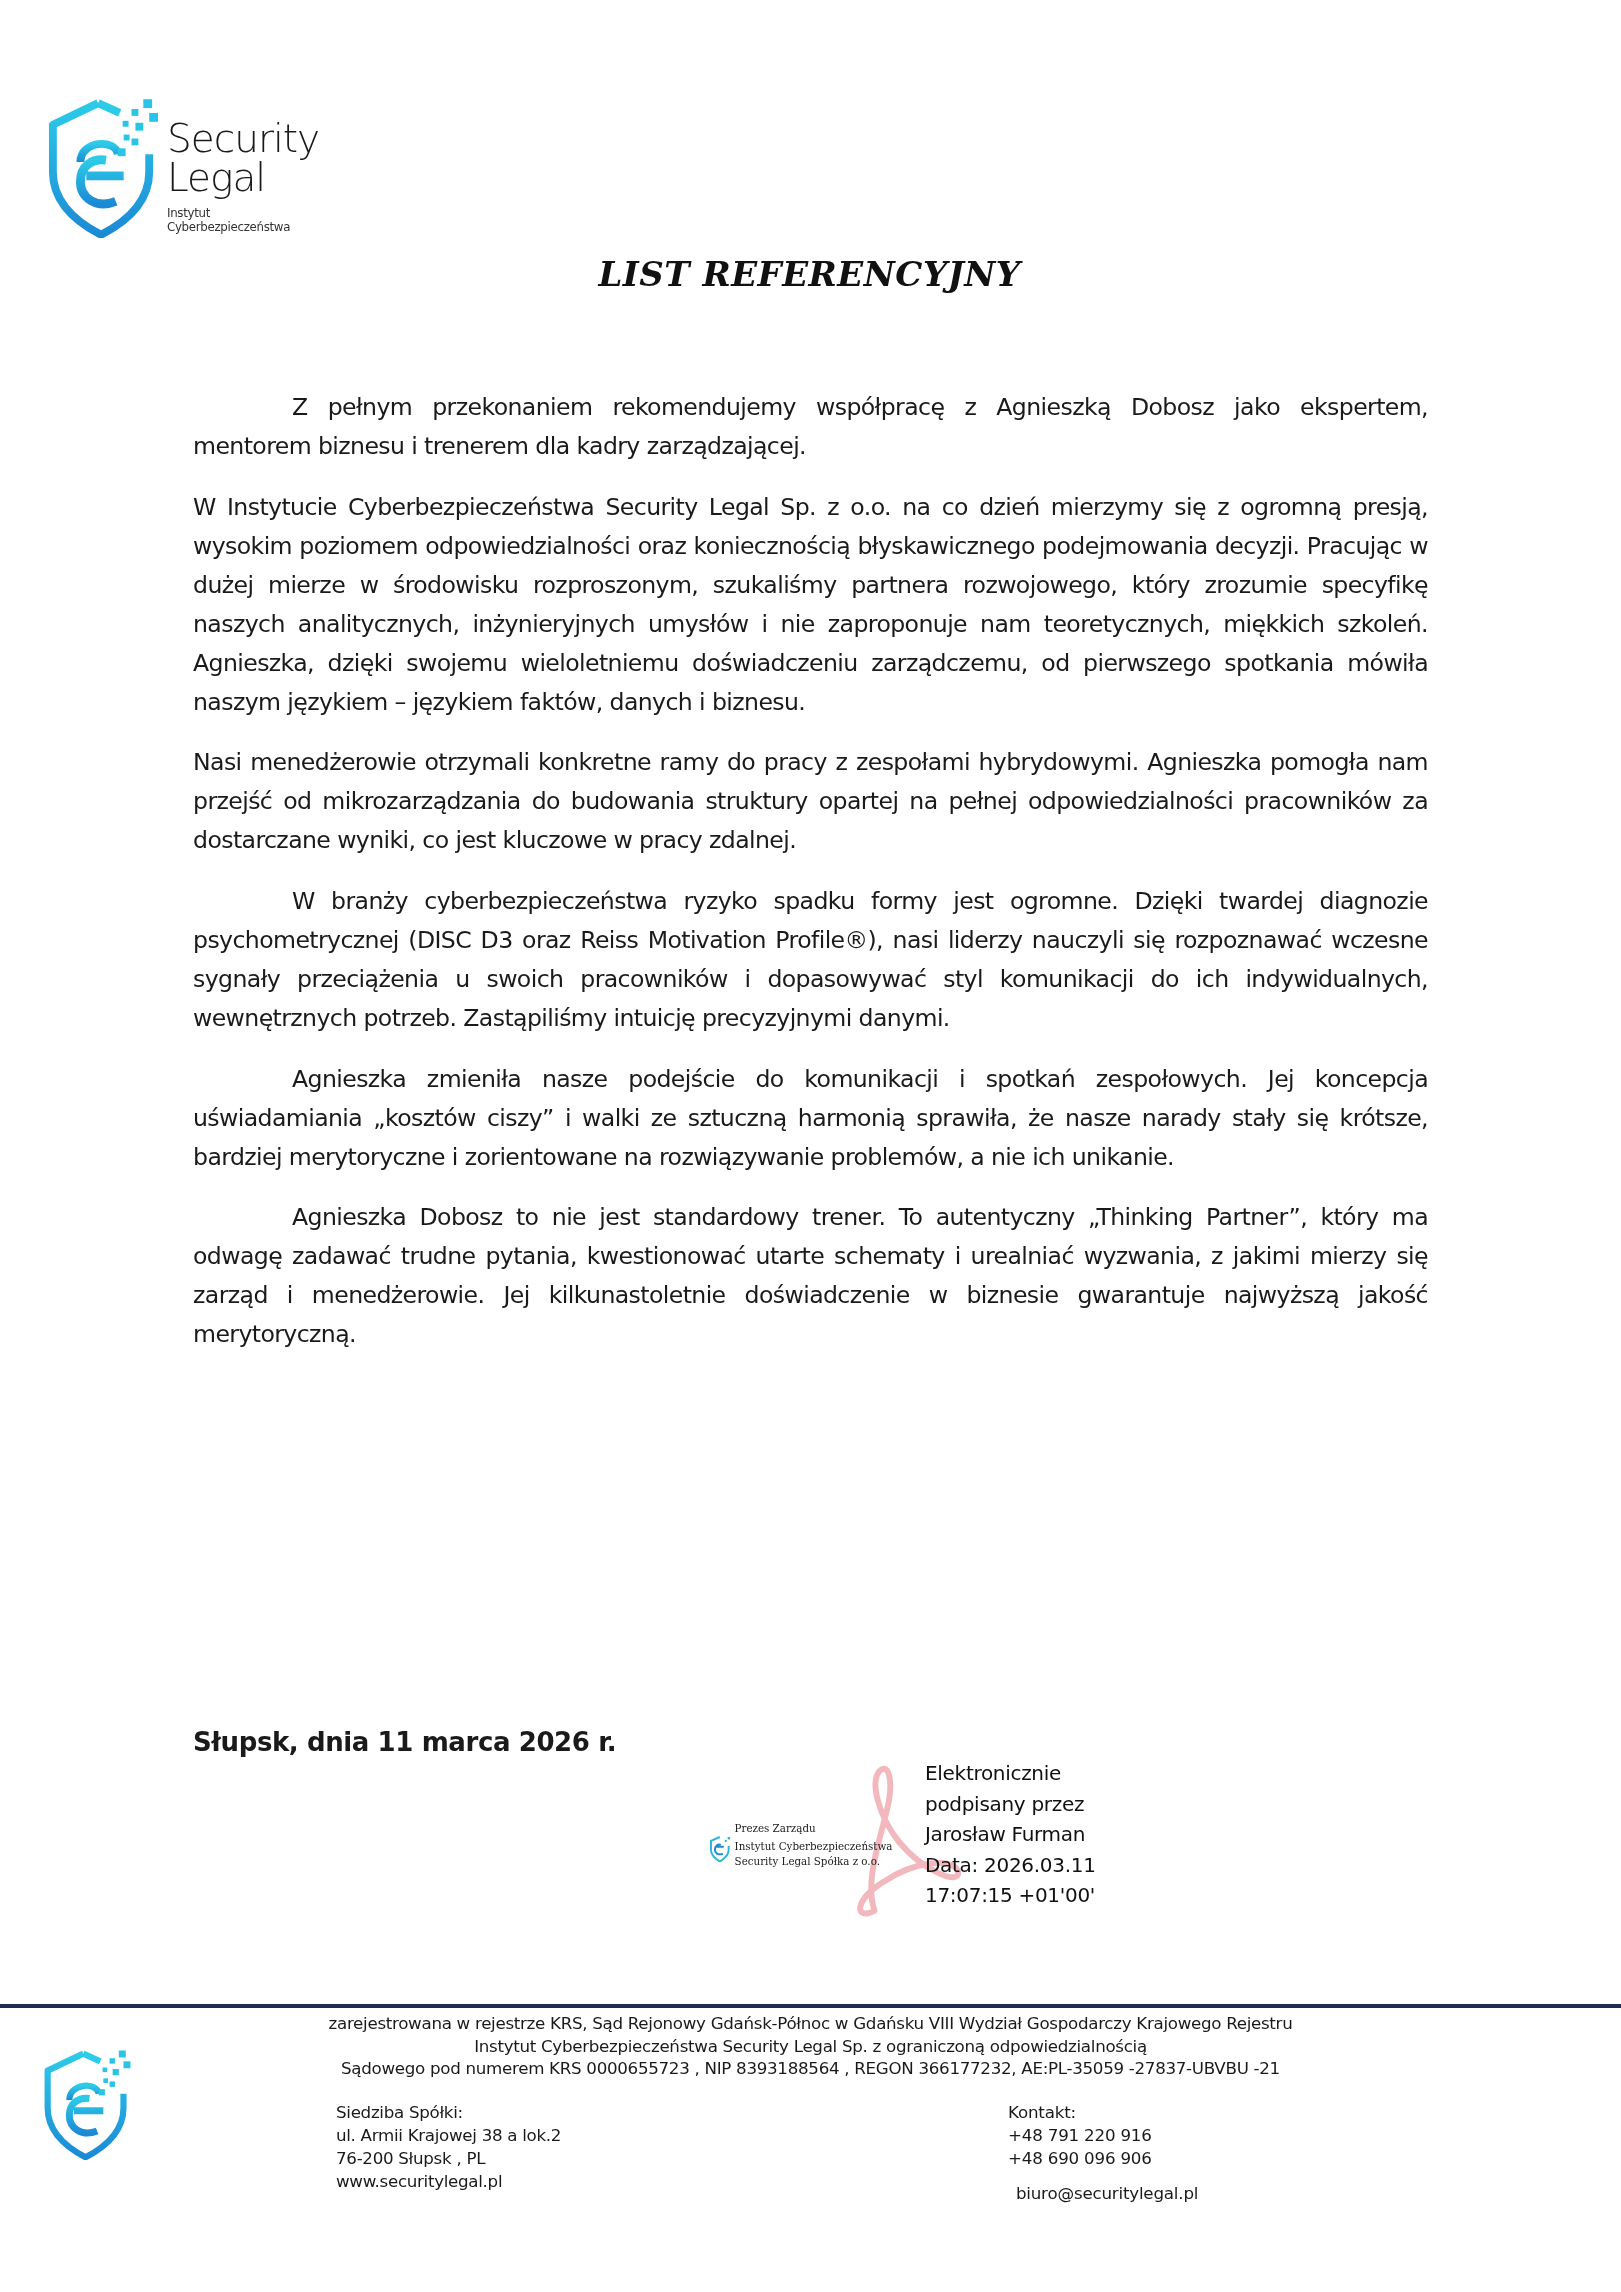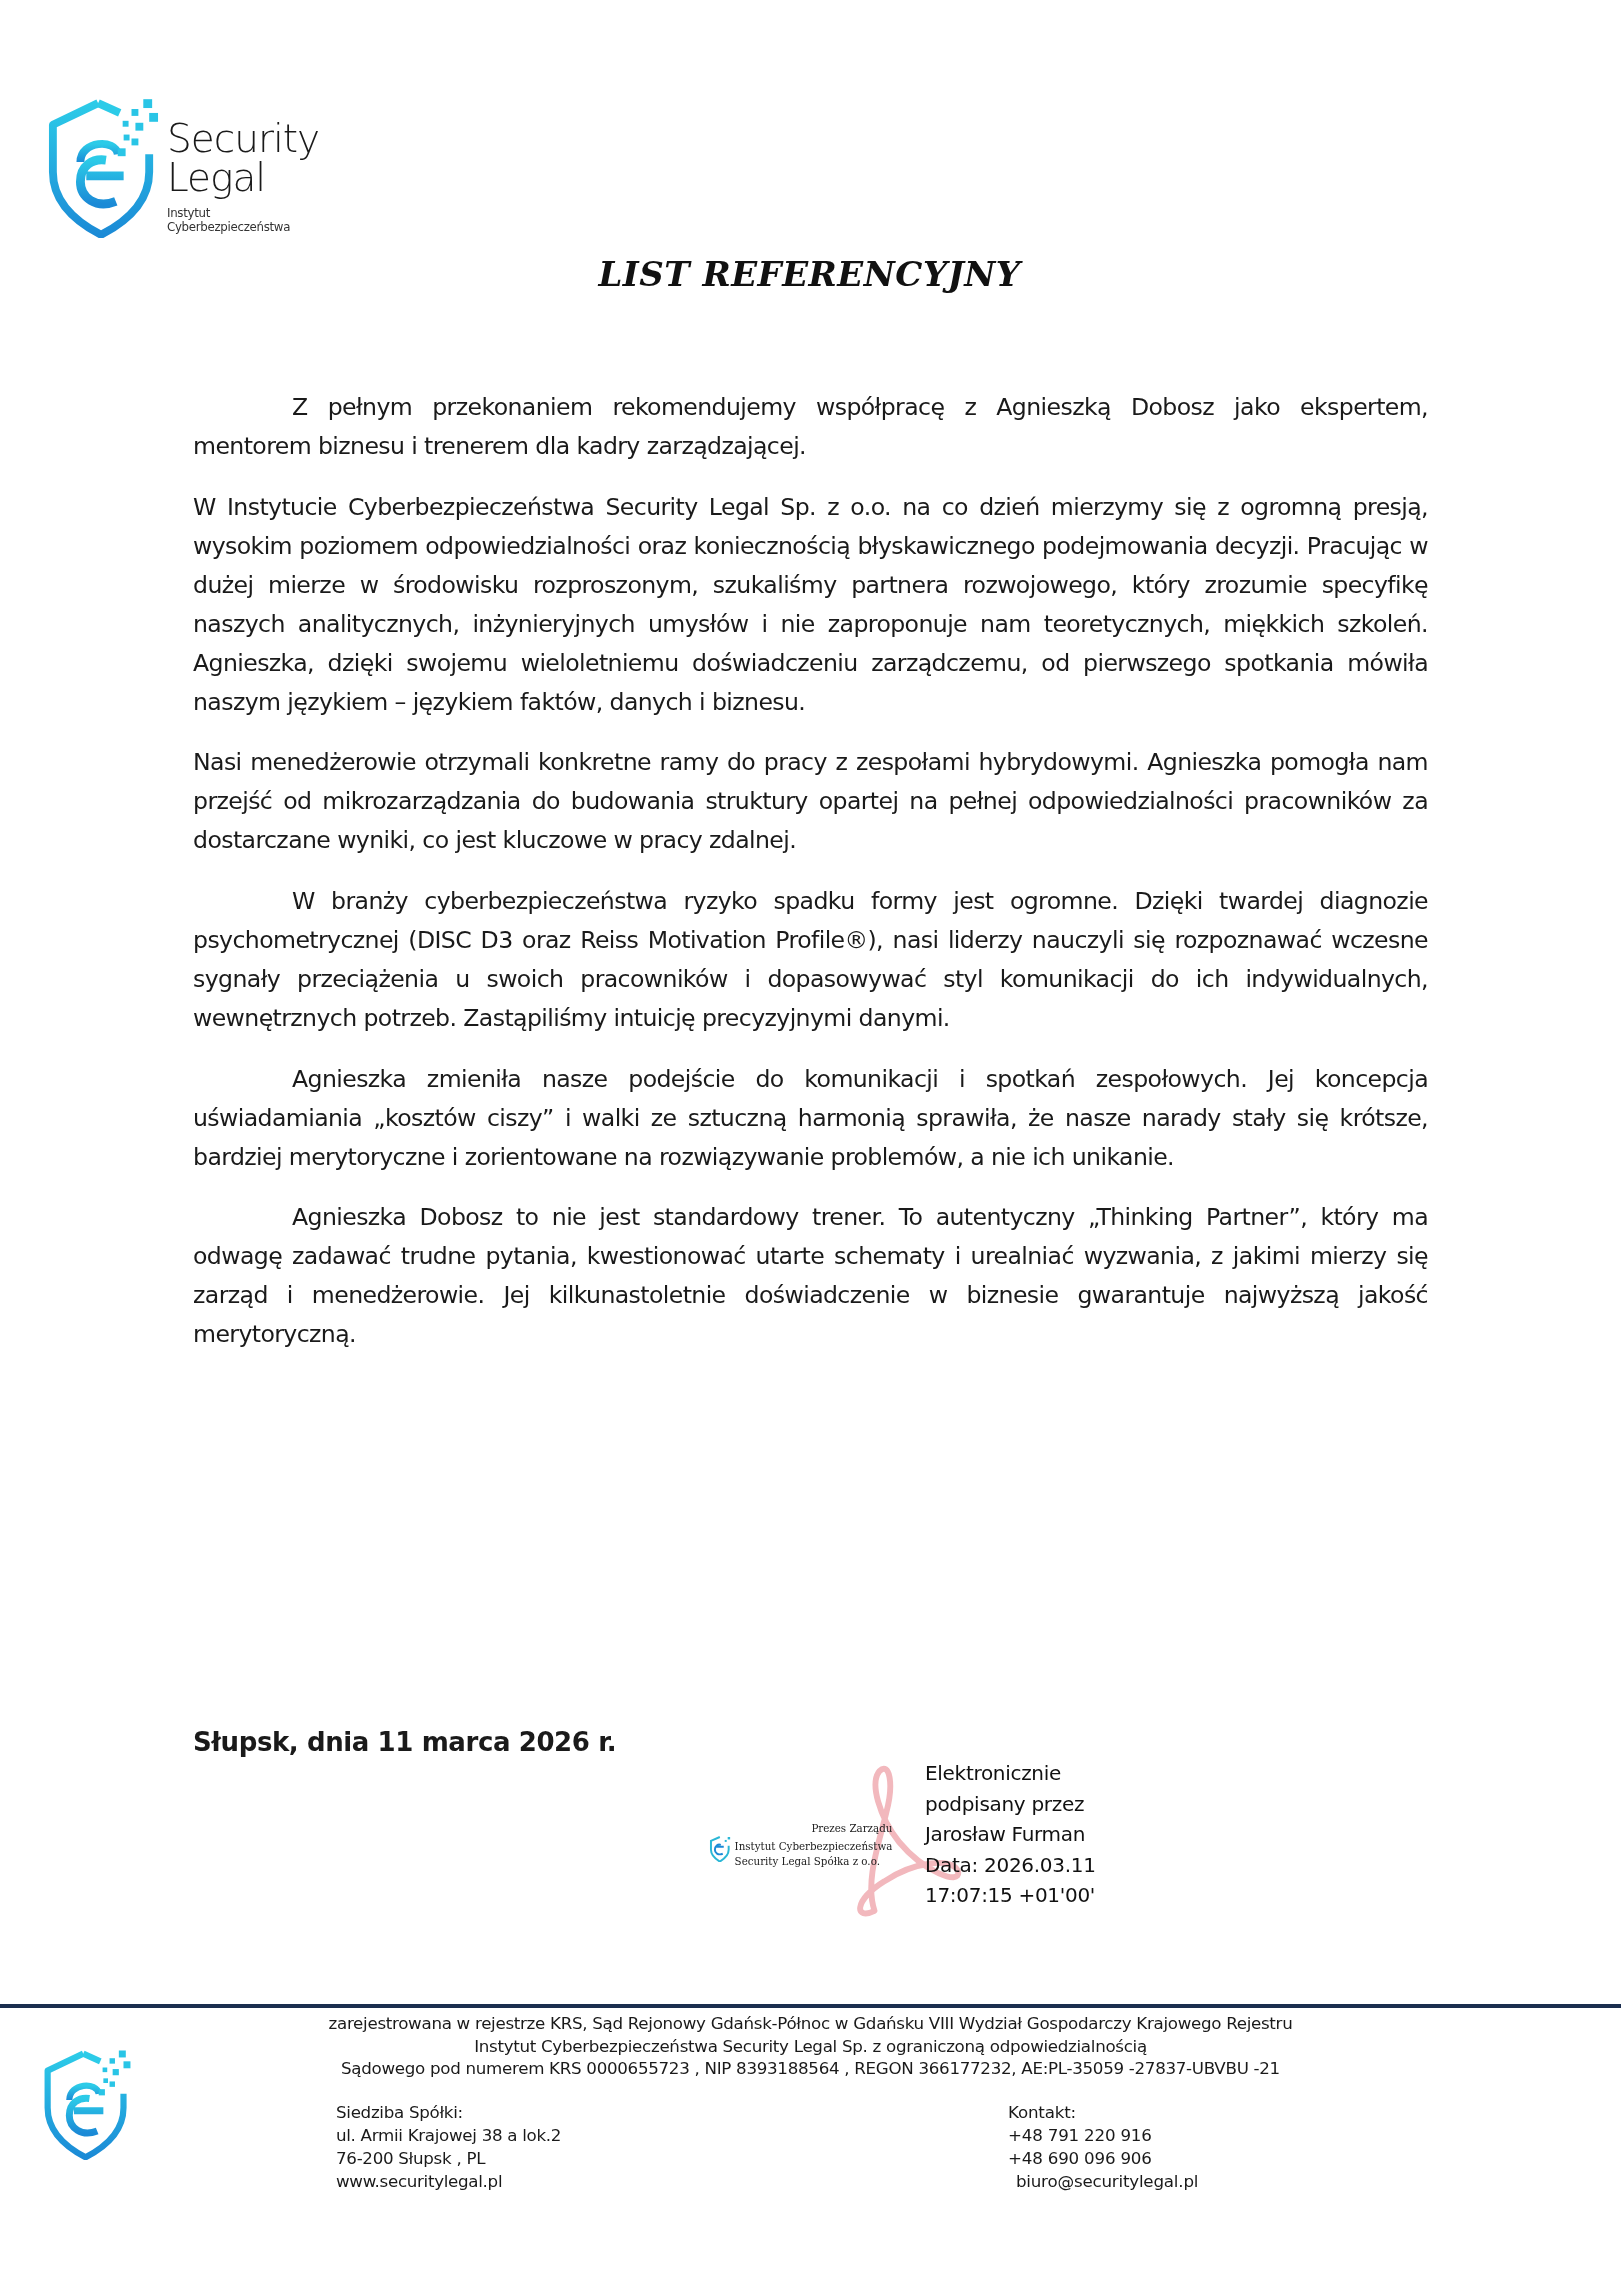--- a/index.html
+++ b/index.html
@@ -18,32 +18,32 @@
   .body p { margin: 0 0 21.7px 0; text-align: justify; }
   .body p.indent { text-indent: 99px; }
 
   .place-date { position: absolute; left: 193px; top: 1727px; font-size: 26px; color: #1a1a1a; letter-spacing: -0.4px; font-weight: bold; }
 
   .sig { position: absolute; left: 707px; top: 1758px; width: 414px; height: 167px; }
   .sig-acrobat { position: absolute; left: 138px; top: 4.9px; width: 118px; height: 158px; }
   .sig-stamp { position: absolute; left: 0; top: 51px; width: 207px; }
   .sig-stamp-icon { position: absolute; left: 2px; top: 25.6px; width: 23.6px; height: 27.6px; }
   .sig-stamp-text { position: absolute; left: 27.6px; top: 11.8px; font-family: "DejaVu Serif", serif; font-size: 10.3px; line-height: 15.8px; color: #222; white-space: nowrap; }
-  .sig-stamp-text .role { display: block; margin-bottom: 2px; text-align: right; }
+  .sig-stamp-text .role { display: block; margin-bottom: 2px; }
   .sig-text { position: absolute; left: 218px; top: 0; font-family: "DejaVu Sans", sans-serif; font-size: 20px; line-height: 30.5px; color: #111; white-space: nowrap; letter-spacing: -0.3px; }
   .sig-text span { display: block; }
 
   .footer-rule { position: absolute; left: 0; top: 2004px; width: 1621px; height: 3.9px; background: #1b2e4f; }
   .footer-legal { position: absolute; left: 0; width: 1621px; top: 2012px; text-align: center; font-size: 16.7px; line-height: 22.7px; color: #1a1a1a; letter-spacing: -0.3px; }
   .footer-legal span { display: block; }
   .footer-logo { position: absolute; left: 43px; top: 2047px; width: 89px; height: 113px; }
   .footer-hq { position: absolute; left: 336px; top: 2101px; font-size: 16.7px; line-height: 23px; color: #1a1a1a; letter-spacing: -0.3px; }
   .footer-contact { position: absolute; left: 1008px; top: 2101px; font-size: 16.7px; line-height: 23px; color: #1a1a1a; letter-spacing: -0.2px; }
   .footer-hq span, .footer-contact span { display: block; }
-  .footer-contact .email { padding-left: 7.9px; }
+  .footer-contact .email { padding-left: 7.9px; margin-top: 12px; }
 </style>
 </head>
 <body>
 
 <div class="logo">
   <svg class="logo-shield" viewBox="0 0 115 145">
     <defs>
       <linearGradient id="lg1" x1="0" y1="0" x2="0" y2="1">
         <stop offset="0" stop-color="#2ccbe8"></stop>
         <stop offset="1" stop-color="#1b8ad6"></stop>

